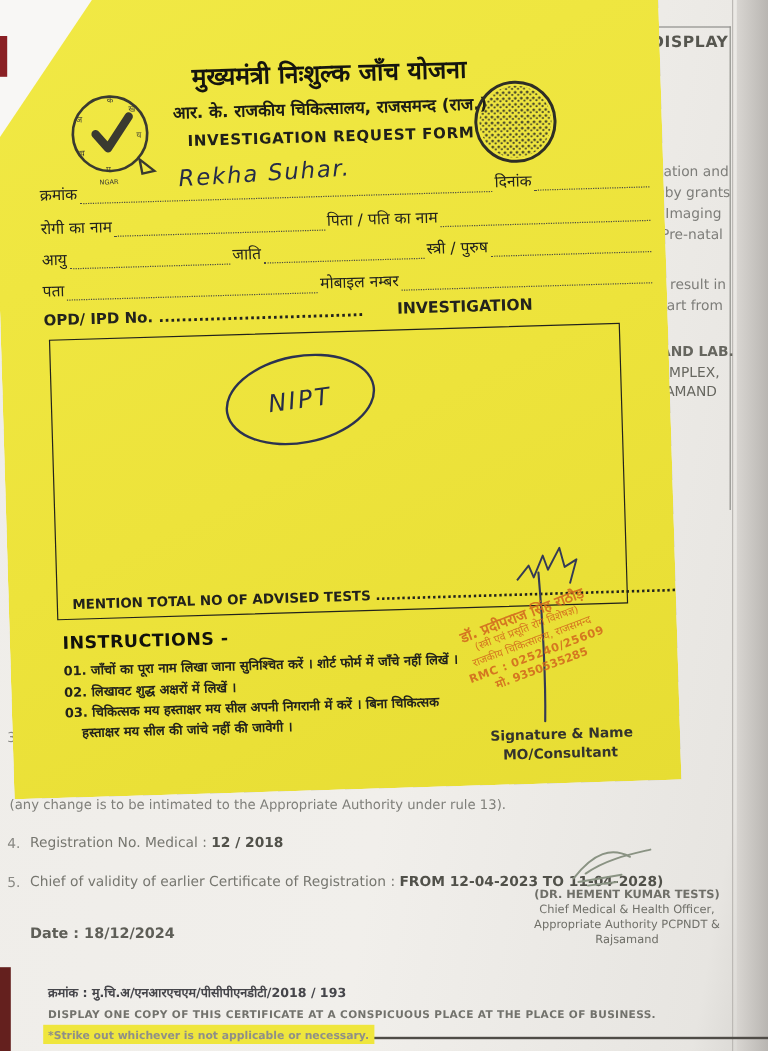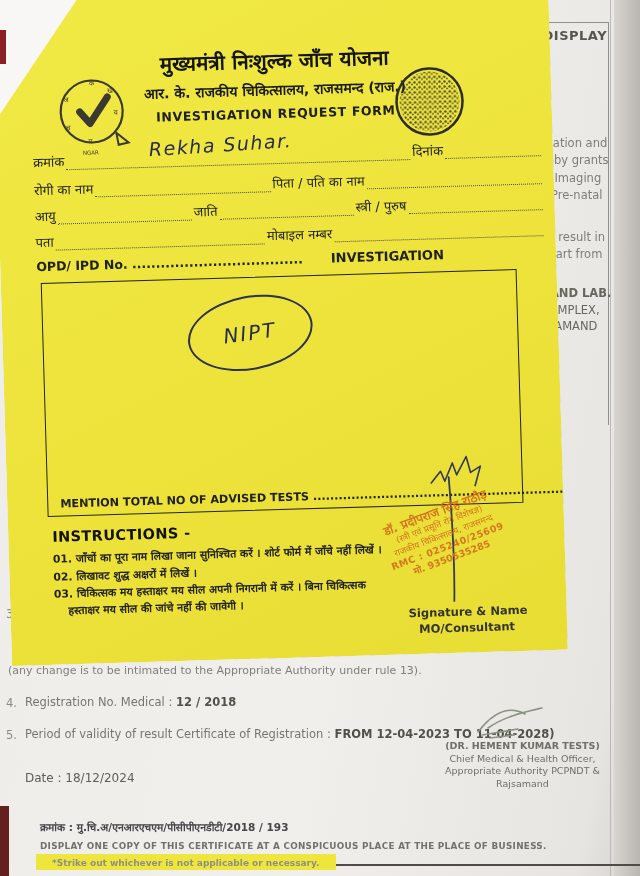--- a/index.html
+++ b/index.html
@@ -23,27 +23,27 @@
   .cert .boxline-h{position:absolute;left:528px;top:22px;width:81px;height:1px;background:#8f8f8b;}
   .cert .boxline-v{position:absolute;left:608px;top:22px;width:1px;height:403px;background:#8f8f8b;}
   .cert .hdr-frag{position:absolute;left:527px;top:28px;font-weight:bold;font-size:13px;color:#56564f;letter-spacing:.5px;}
   .cert .frag{position:absolute;left:528px;width:78px;text-align:left;white-space:nowrap;color:#7d7d79;}
   .cert .fac{color:#66665f;}
   .cert .fac.b{font-weight:bold;}
   .num{position:absolute;left:6px;color:#8a8a85;font-size:11.5px;}
   .note13{position:absolute;left:8px;top:664px;font-size:11px;color:#7f7f7a;}
   .item-line{position:absolute;left:25px;font-size:11.5px;color:#76766f;white-space:nowrap;}
   .item-line b{color:#51514a;}
-  .date-line{position:absolute;left:25px;top:771px;font-size:12px;font-weight:normal;color:#5e5e57;}
+  .date-line{position:absolute;left:25px;top:771px;font-size:12px;font-weight:bold;color:#5e5e57;}
   .sig-block{position:absolute;left:430px;top:740px;width:185px;text-align:center;color:#6f6f68;font-size:9.5px;line-height:12.5px;}
   .sig-block .nm{font-weight:bold;}
   .sig-scrib{position:absolute;left:470px;top:702px;}
   .serial-line{position:absolute;left:40px;top:820px;font-size:10.5px;font-weight:bold;color:#45454a;}
   .display-line{position:absolute;left:40px;top:841px;font-size:8.8px;font-weight:bold;color:#72726c;letter-spacing:.3px;}
-  .strike-wrap{position:absolute;left:36px;top:854px;background:#efe63d;padding:1px 16px;}
+  .strike-wrap{position:absolute;left:36px;top:854px;background:#efe63d;padding:1px 4px;}
   .strike-line{font-size:9px;color:#8f8f88;font-weight:bold;}
 
   
   .yform{position:absolute;left:2px;top:-14px;width:556px;height:672px;
         transform:rotate(-1.7deg);transform-origin:50% 50%;
         background:linear-gradient(155deg,#f1e945 0%,#ede33b 55%,#e7dd33 100%);
         clip-path:polygon(90px 0,100% 0,100% 100%,0 100%,0 126px);
         box-shadow:3px 4px 8px rgba(60,58,40,.35);color:#1e1e1a;}
   .yform .hdr{position:absolute;left:120px;top:60px;width:320px;text-align:center;}
   .yform .title{font-size:20.5px;font-weight:bold;color:#15150f;white-space:nowrap;}
@@ -112,21 +112,21 @@
     <div class="frag fac" style="top:303px">D COMPLEX,</div>
     <div class="frag fac" style="top:319px">RAJSAMAND</div>
 
     <div class="num" style="top:607px">3.</div>
     <div class="note13">(any change is to be intimated to the Appropriate Authority under rule 13).</div>
 
     <div class="num" style="top:696px">4.</div>
     <div class="item-line" style="top:695px"><span>Registration No. Medical : </span><b>12 / 2018</b></div>
 
     <div class="num" style="top:728px">5.</div>
-    <div class="item-line" style="top:727px"><span>Period of validity of result Certificate of Registration : </span><b>FROM 12-04-2023  TO  11-04-2028)</b></div>
+    <div class="item-line" style="top:727px"><span>Chief of validity of earlier Certificate of Registration : </span><b>FROM 12-04-2023  TO  11-04-2028)</b></div>
 
     <div class="date-line">Date :   18/12/2024</div>
 
     <svg class="sig-scrib" width="90" height="38">
       <path d="M8 30 C 25 8, 40 4, 55 12 M18 26 C 35 14, 55 10, 72 6 M12 33 L48 27 M20 36 L44 33" stroke="#8a9383" stroke-width="1.6" fill="none" stroke-linecap="round"></path>
     </svg>
     <div class="sig-block">
       <div class="nm">(DR. HEMENT KUMAR TESTS)</div>
       <div>Chief Medical &amp; Health Officer,</div>
       <div>Appropriate Authority PCPNDT &amp;</div>

